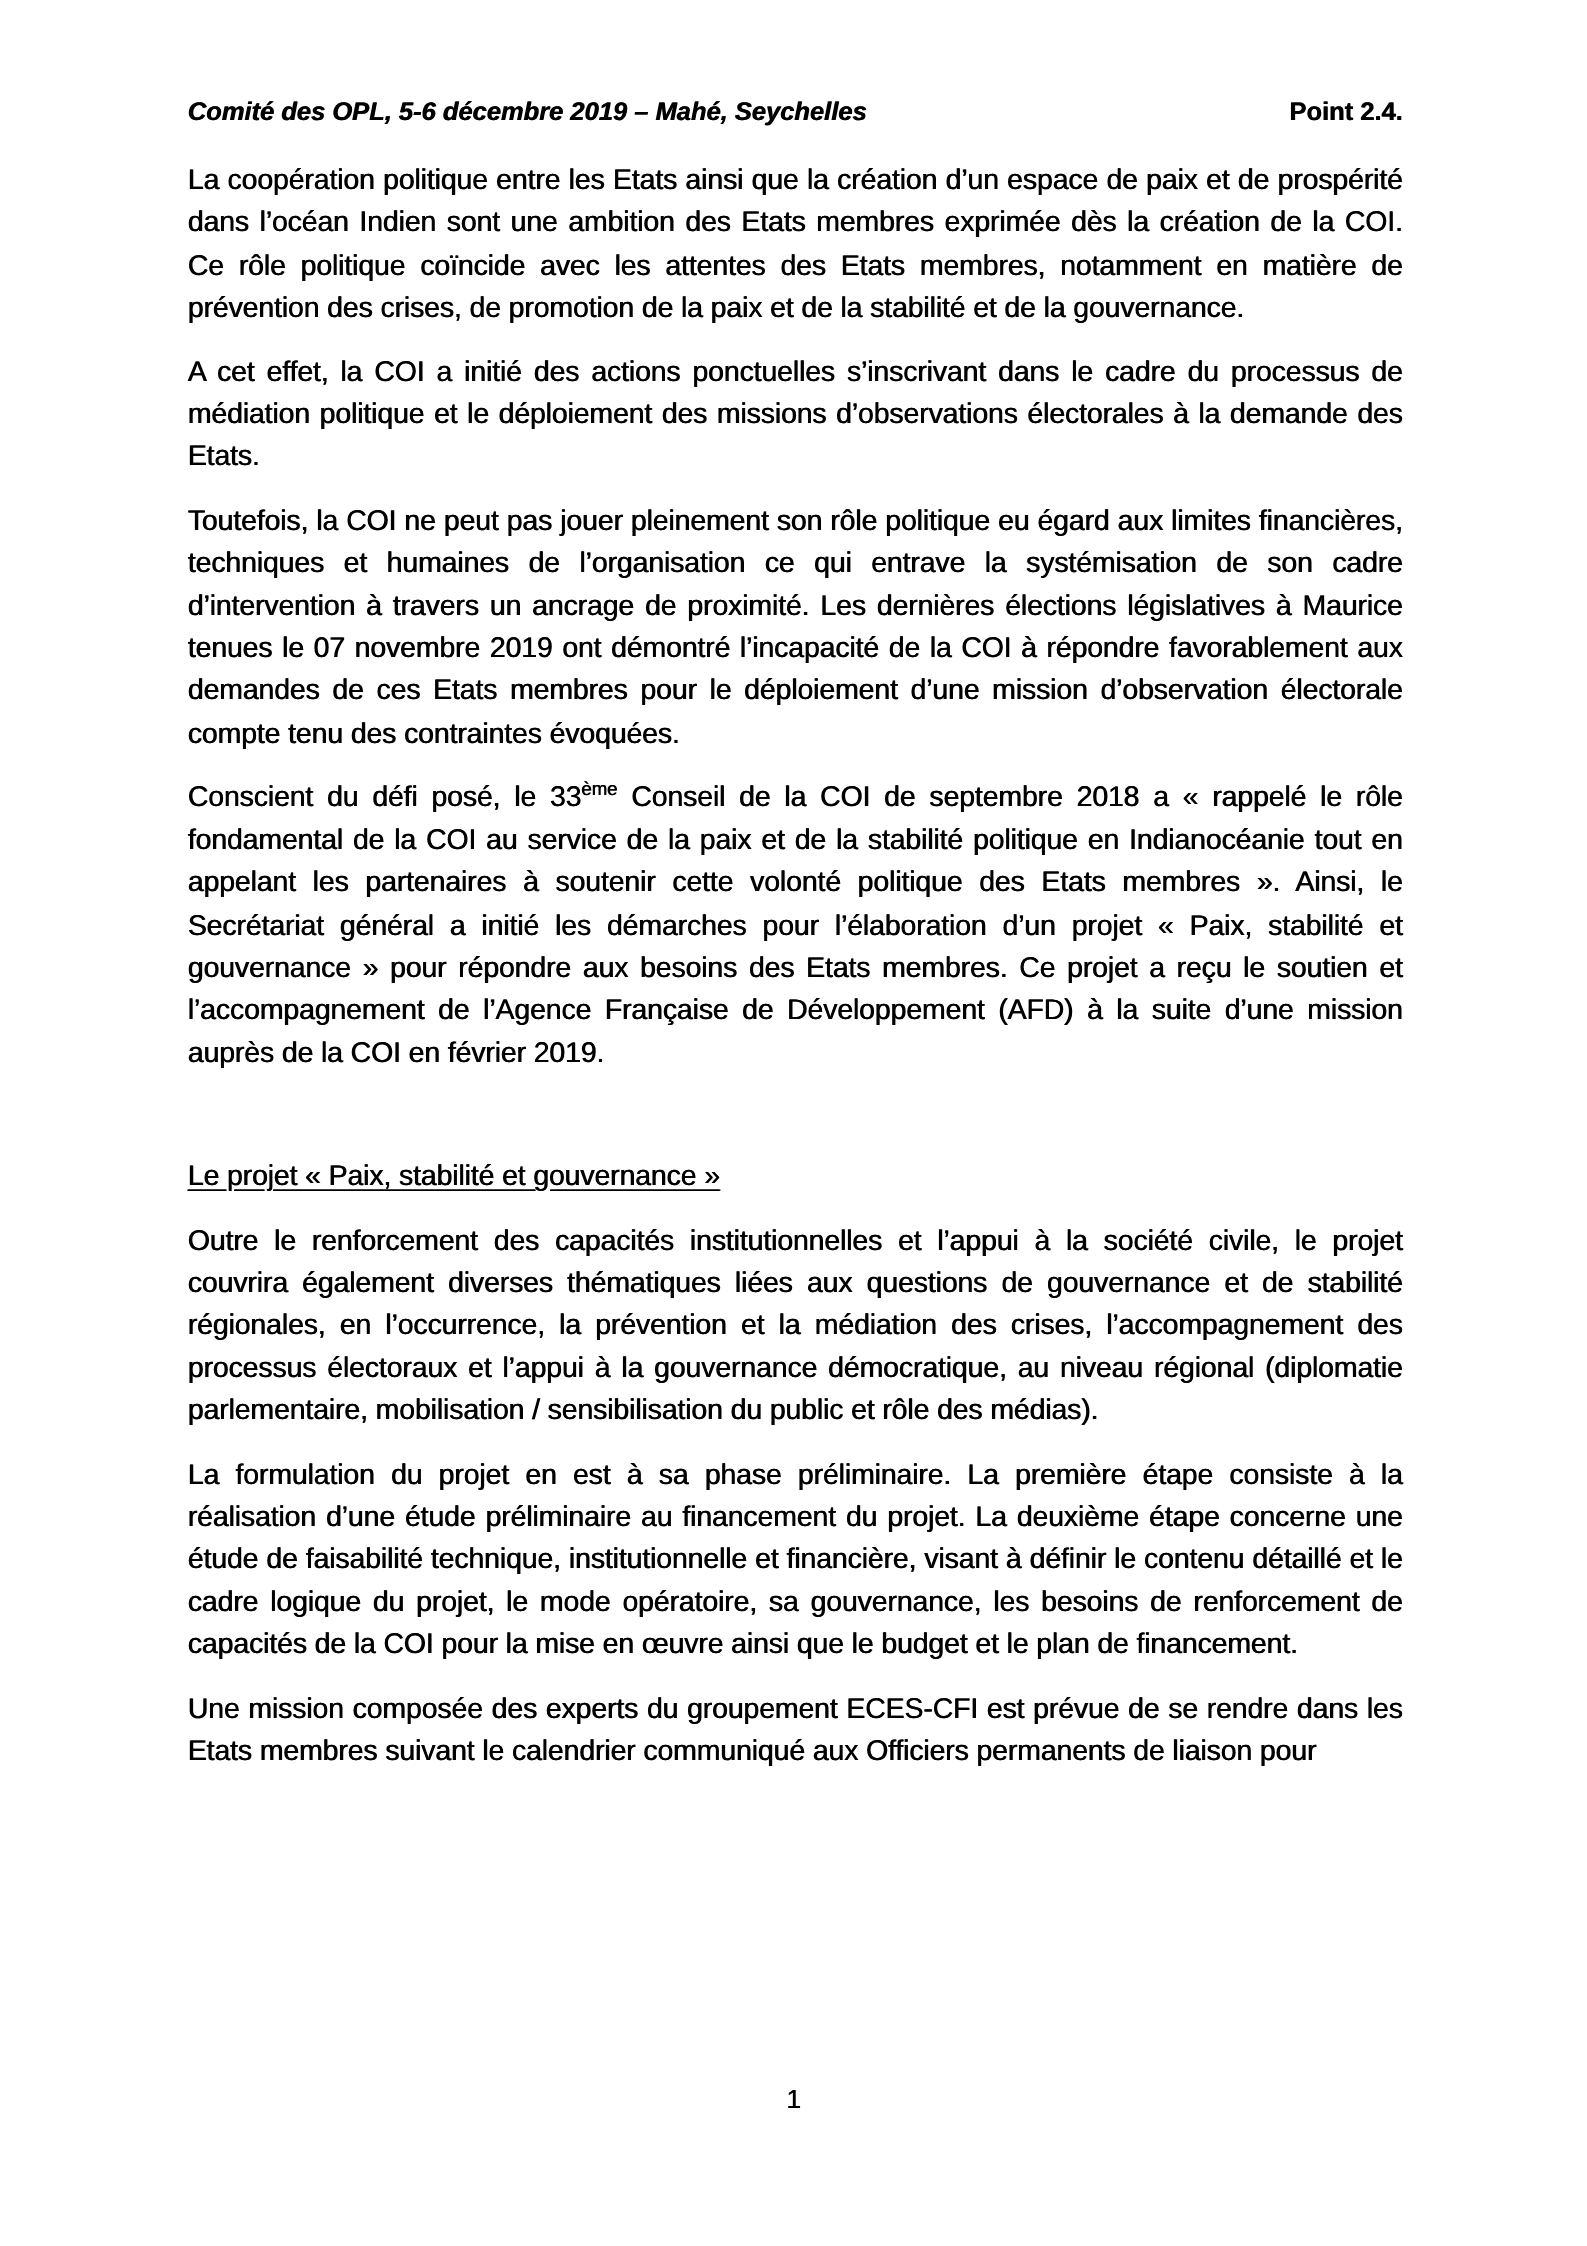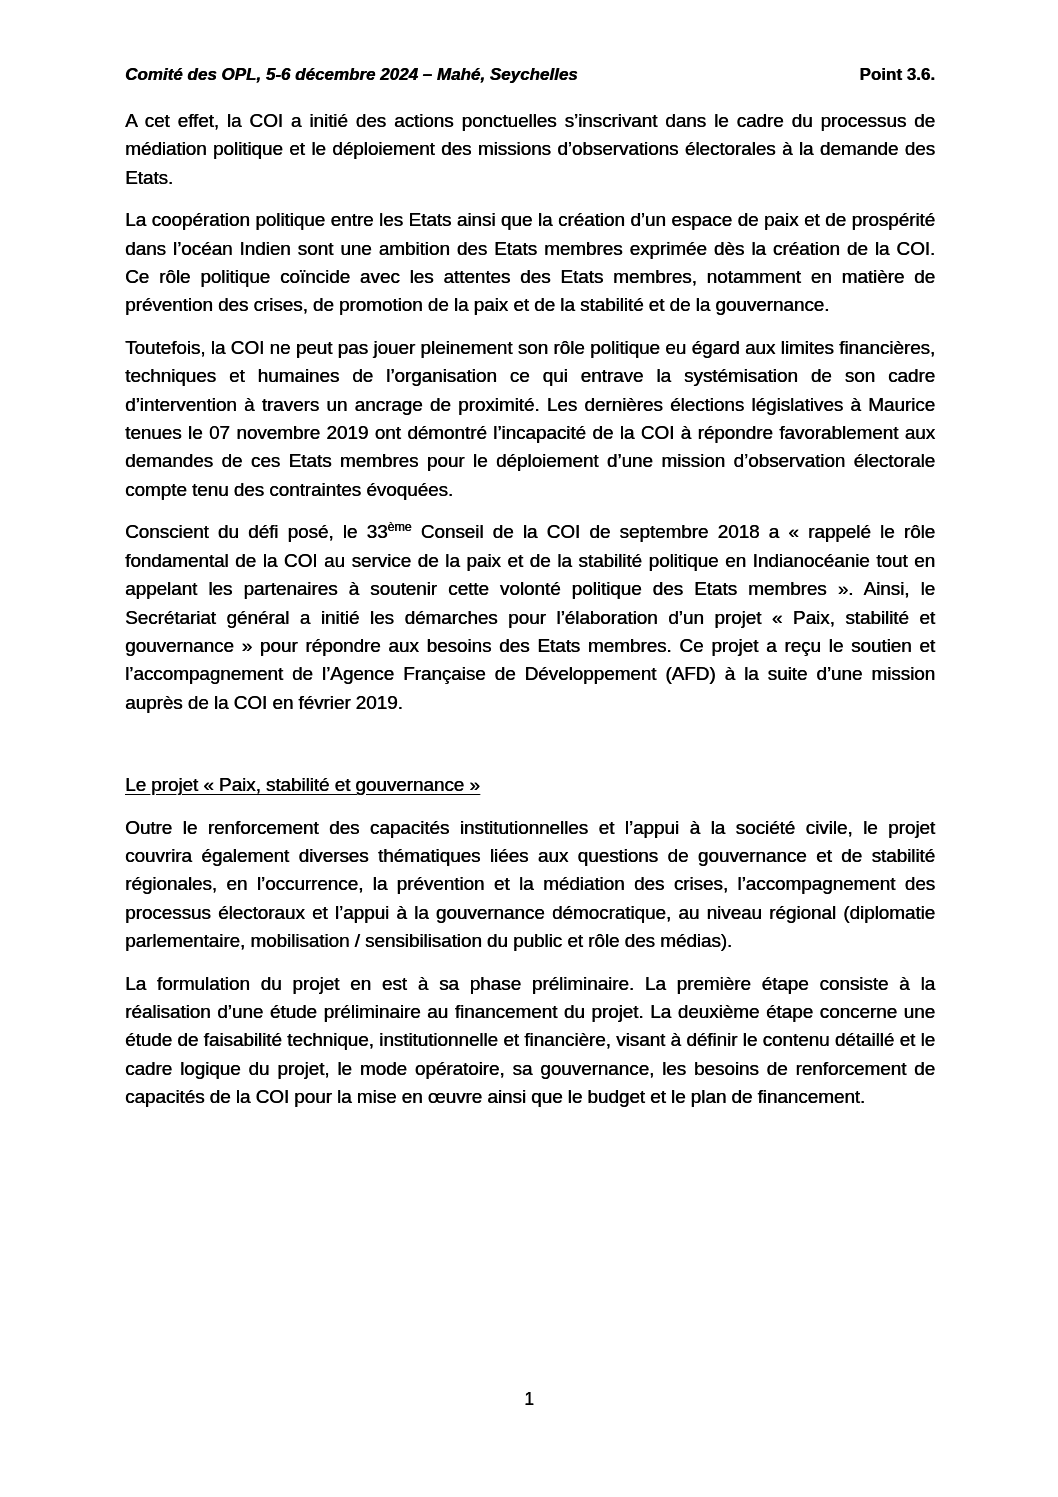--- a/index.html
+++ b/index.html
@@ -81,40 +81,41 @@
     font-size: 17.5px;
   }
 </style>
 </head>
 <body>
 
 <div class="page">
   <div class="content">
 
     <div class="page-header">
-      <span class="left">Comité des OPL, 5-6 décembre 2024 – Mahé, Seychelles</span>
-      <span class="right">Point 3.6.</span>
+      <span class="left">Comité des OPL, 5-6 décembre 2019 – Mahé, Seychelles</span>
+      <span class="right">Point 2.4.</span>
     </div>
 
 
     <div class="doc-body">
 
+      <p>La coopération politique entre les Etats ainsi que la création d’un espace de paix et de prospérité dans l’océan Indien sont une ambition des Etats membres exprimée dès la création de la COI. Ce rôle politique coïncide avec les attentes des Etats membres, notamment en matière de prévention des crises, de promotion de la paix et de la stabilité et de la gouvernance.</p>
+
       <p>A cet effet, la COI a initié des actions ponctuelles s’inscrivant dans le cadre du processus de médiation politique et le déploiement des missions d’observations électorales à la demande des Etats.</p>
-
-      <p>La coopération politique entre les Etats ainsi que la création d’un espace de paix et de prospérité dans l’océan Indien sont une ambition des Etats membres exprimée dès la création de la COI. Ce rôle politique coïncide avec les attentes des Etats membres, notamment en matière de prévention des crises, de promotion de la paix et de la stabilité et de la gouvernance.</p>
 
       <p>Toutefois, la COI ne peut pas jouer pleinement son rôle politique eu égard aux limites financières, techniques et humaines de l’organisation ce qui entrave la systémisation de son cadre d’intervention à travers un ancrage de proximité. Les dernières élections législatives à Maurice tenues le 07 novembre 2019 ont démontré l’incapacité de la COI à répondre favorablement aux demandes de ces Etats membres pour le déploiement d’une mission d’observation électorale compte tenu des contraintes évoquées.</p>
 
       <p><span>Conscient du défi posé, le 33</span><sup class="ord">ème</sup><span> Conseil de la COI de septembre 2018 a « rappelé le rôle fondamental de la COI au service de la paix et de la stabilité politique en Indianocéanie tout en appelant les partenaires à soutenir cette volonté politique des Etats membres ». Ainsi, le Secrétariat général a initié les démarches pour l’élaboration d’un projet « Paix, stabilité et gouvernance » pour répondre aux besoins des Etats membres. Ce projet a reçu le soutien et l’accompagnement de l’Agence Française de Développement (AFD) à la suite d’une mission auprès de la COI en février 2019.</span></p>
 
       <h2 class="section-heading">Le projet « Paix, stabilité et gouvernance »</h2>
 
 
       <p>Outre le renforcement des capacités institutionnelles et l’appui à la société civile, le projet couvrira également diverses thématiques liées aux questions de gouvernance et de stabilité régionales, en l’occurrence, la prévention et la médiation des crises, l’accompagnement des processus électoraux et l’appui à la gouvernance démocratique, au niveau régional (diplomatie parlementaire, mobilisation / sensibilisation du public et rôle des médias).</p>
 
       <p>La formulation du projet en est à sa phase préliminaire. La première étape consiste à la réalisation d’une étude préliminaire au financement du projet. La deuxième étape concerne une étude de faisabilité technique, institutionnelle et financière, visant à définir le contenu détaillé et le cadre logique du projet, le mode opératoire, sa gouvernance, les besoins de renforcement de capacités de la COI pour la mise en œuvre ainsi que le budget et le plan de financement.</p>
 
+      <p>Une mission composée des experts du groupement ECES-CFI est prévue de se rendre dans les Etats membres suivant le calendrier communiqué aux Officiers permanents de liaison pour</p>
 
     </div>
   </div>
 
   <div class="page-number">1</div>
 </div>
 
 </body></html>

